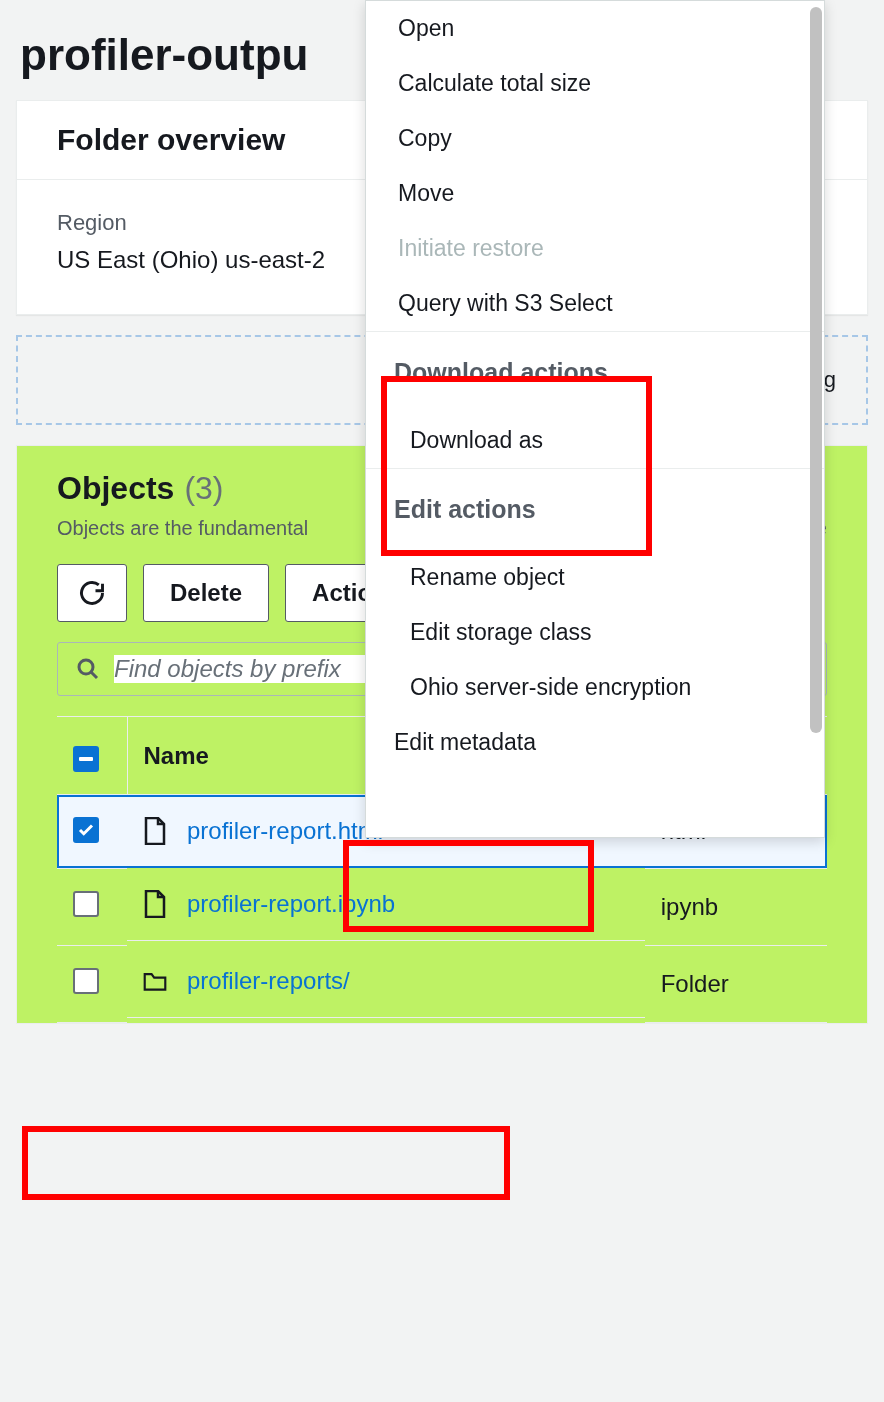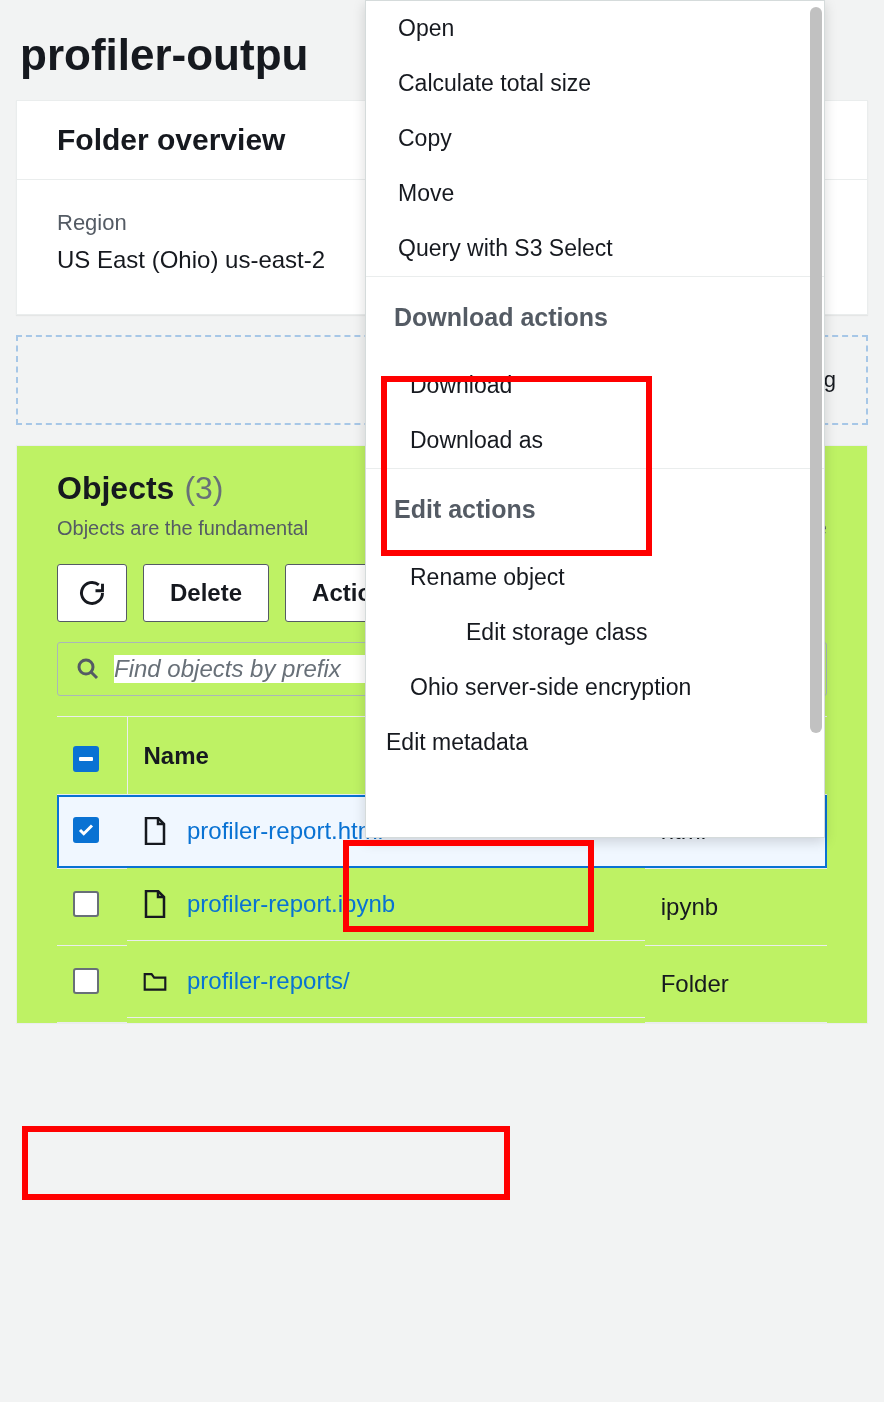--- a/index.html
+++ b/index.html
@@ -333,27 +333,27 @@
       </tr>
     </tbody>
   </table>
 </div>
 
 <div class="dropdown">
   <div class="menu-item">Open</div>
   <div class="menu-item">Calculate total size</div>
   <div class="menu-item">Copy</div>
   <div class="menu-item">Move</div>
+  <div class="menu-item disabled">Initiate restore</div>
   <div class="menu-item">Query with S3 Select</div>
   <div class="menu-section">Download actions</div>
-  <div class="menu-item" style="padding-left:44px;">Download</div>
   <div class="menu-item" style="padding-left:44px;">Download as</div>
   <div class="menu-section">Edit actions</div>
   <div class="menu-item" style="padding-left:44px;">Rename object</div>
-  <div class="menu-item" style="padding-left:60px;margin-left:40px;">Edit storage class</div>
+  <div class="menu-item" style="padding-left:44px;">Edit storage class</div>
   <div class="menu-item" style="padding-left:44px;">Ohio server-side encryption</div>
-  <div class="menu-item" style="padding-left:20px;">Edit metadata</div>
+  <div class="menu-item" style="padding-left:28px;">Edit metadata</div>
   <div class="dropdown-scroll"></div>
 </div>
 
 <div class="highlight hl-download"></div>
 <div class="highlight hl-actions"></div>
 <div class="highlight hl-row"></div>
 
 </body></html>

